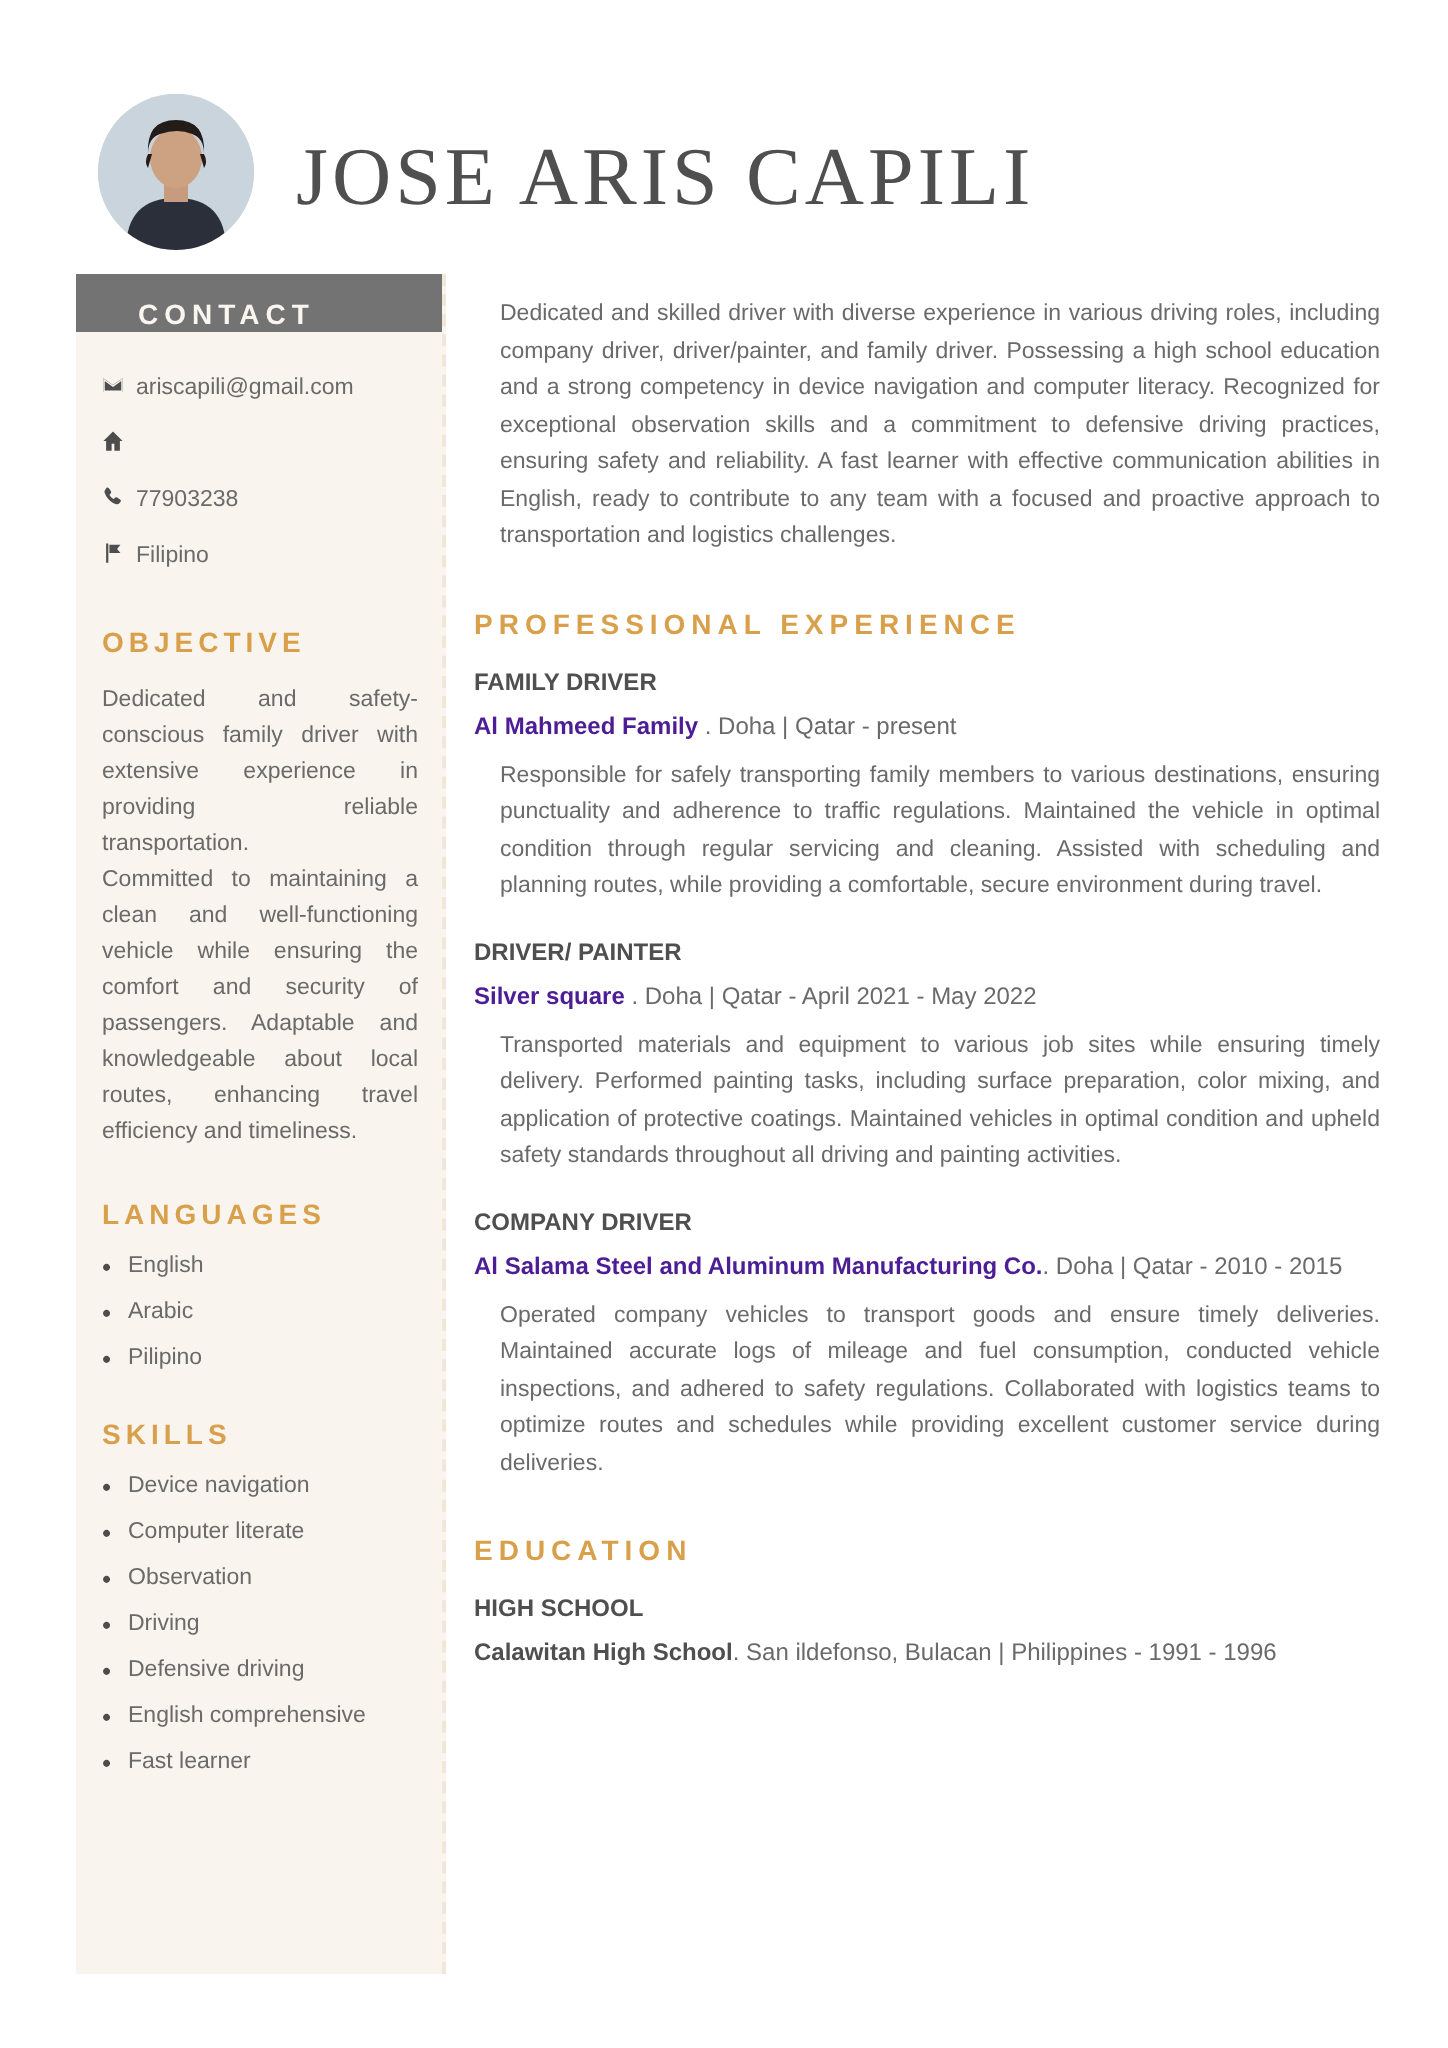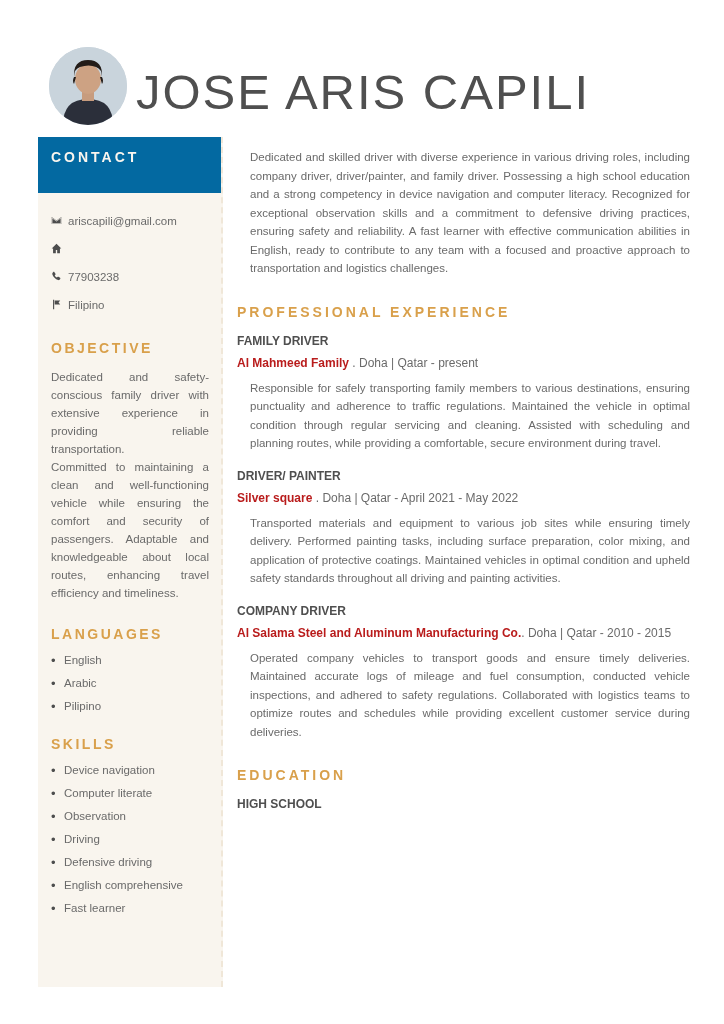--- a/index.html
+++ b/index.html
@@ -8,33 +8,33 @@
     position:relative; width:724px; height:1024px; background:#ffffff;
     font-family:"Liberation Sans", sans-serif; overflow:hidden;
   }
   
   .avatar {
     position:absolute; left:49px; top:47px; width:78px; height:78px;
     border-radius:50%; overflow:hidden; background:#c9d4dc;
   }
   .avatar svg { display:block; width:100%; height:100%; }
   .name {
-    position:absolute; left:136px; top:64px;
-    font-size:49px; font-weight:400; letter-spacing:2px; color:#4f4f4f;
-    font-family:Liberation Sans, sans-serif; white-space:nowrap;
+    position:absolute; left:148px; top:64px;
+    font-size:41px; font-weight:400; letter-spacing:2px; color:#4f4f4f;
+    font-family:Liberation Serif, serif; white-space:nowrap;
   }
   
   .sidebar {
     position:absolute; left:38px; top:137px; width:185px; height:850px;
     background:#f9f5ee; border-right:2px dashed #f0e7d8;
   }
   .contact-bar {
-    height:56px; background:#0369a1; color:#faf6ef;
+    height:29px; background:#737373; color:#faf6ef;
     font-size:14px; font-weight:bold; letter-spacing:3px;
-    line-height:40px; padding-left:13px;
+    line-height:40px; padding-left:31px;
   }
   .side-inner { padding:20px 12px 0 13px; }
   .side-heading {
     color:#d9a04b; font-size:14px; font-weight:bold; letter-spacing:2.5px;
     margin-bottom:12px;
   }
   .contact-item {
     font-size:11.5px; color:#6a6a6a; line-height:17px; margin-bottom:11px;
   }
   .ci-icon { display:inline-block; width:12px; height:11px; vertical-align:-1px; margin-right:5px; }
@@ -57,21 +57,21 @@
     color:#d9a04b; font-size:14px; font-weight:bold; letter-spacing:3px;
     margin-bottom:14px;
   }
   .body-par {
     font-size:11.5px; color:#6a6a6a; line-height:18.5px; text-align:justify;margin-left:13px;
   }
   .section { margin-bottom:26px; }
   .job { margin-bottom:16px; }
   .job-title { font-size:12px; font-weight:bold; color:#4f4f4f; margin-bottom:7px; }
   .job-line { font-size:12px; color:#6a6a6a; margin-bottom:8px; line-height:16px; }
-  .job-line .co { font-weight:bold; color:#b91c1c; }
+  .job-line .co { font-weight:bold; color:#4c1d95; }
   .edu-degree { font-size:12px; font-weight:bold; color:#4f4f4f; margin-bottom:7px; }
   .edu-line { font-size:12px; color:#6a6a6a; line-height:16px; }
   .edu-line .school { font-weight:bold; color:#4f4f4f; }
 </style>
 </head>
 <body>
 
 <div class="page">
 
   <div class="avatar">
@@ -170,16 +170,17 @@
       <div class="job" style="margin-bottom:0;">
         <div class="job-title">COMPANY DRIVER</div>
         <div class="job-line"><span class="co">Al Salama Steel and Aluminum Manufacturing Co.</span><span>. Doha | Qatar - 2010 - 2015</span></div>
         <p class="body-par">Operated company vehicles to transport goods and ensure timely deliveries. Maintained accurate logs of mileage and fuel consumption, conducted vehicle inspections, and adhered to safety regulations. Collaborated with logistics teams to optimize routes and schedules while providing excellent customer service during deliveries.</p>
       </div>
     </div>
 
     <div class="section">
       <div class="main-heading">EDUCATION</div>
       <div class="edu-degree">HIGH SCHOOL</div>
+      <div class="edu-line"><span class="school">Calawitan High School</span><span>. San ildefonso, Bulacan | Philippines - 1991 - 1996</span></div>
     </div>
 
   </main>
 </div>
 
 </body></html>

